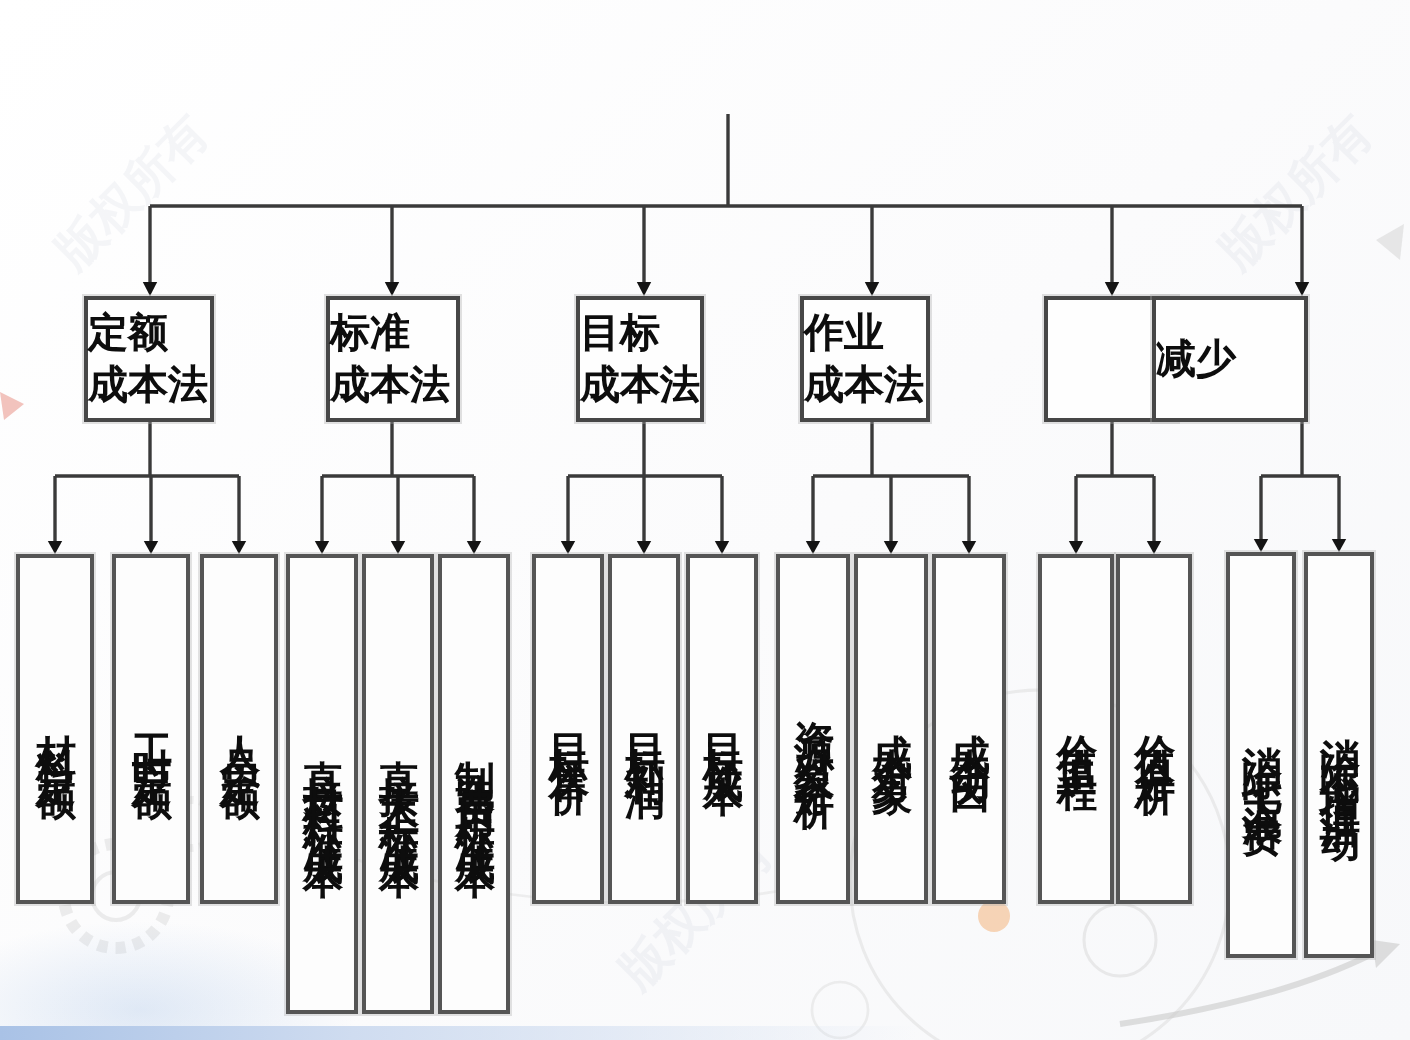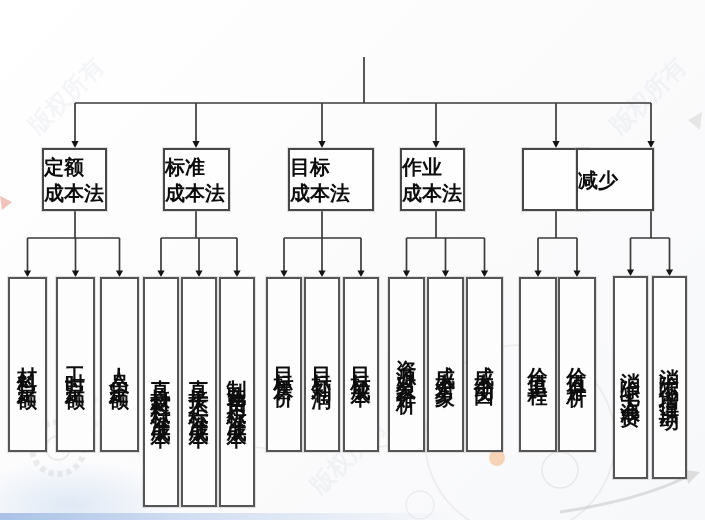--- a/index.html
+++ b/index.html
@@ -195,21 +195,21 @@
 
 
   <div class="l2box" style="left:42px;width:65px">
     <span>定额</span>
     <span>成本法</span>
   </div>
   <div class="l2box" style="left:163px;width:67px">
     <span>标准</span>
     <span>成本法</span>
   </div>
-  <div class="l2box" style="left:288px;width:86px">
+  <div class="l2box" style="left:288px;width:64px">
     <span>目标</span>
     <span>成本法</span>
   </div>
   <div class="l2box" style="left:400px;width:65px">
     <span>作业</span>
     <span>成本法</span>
   </div>
   <div class="l2box" style="left:522px;width:67px">
   </div>
   <div class="l2box" style="left:576px;width:78px">

